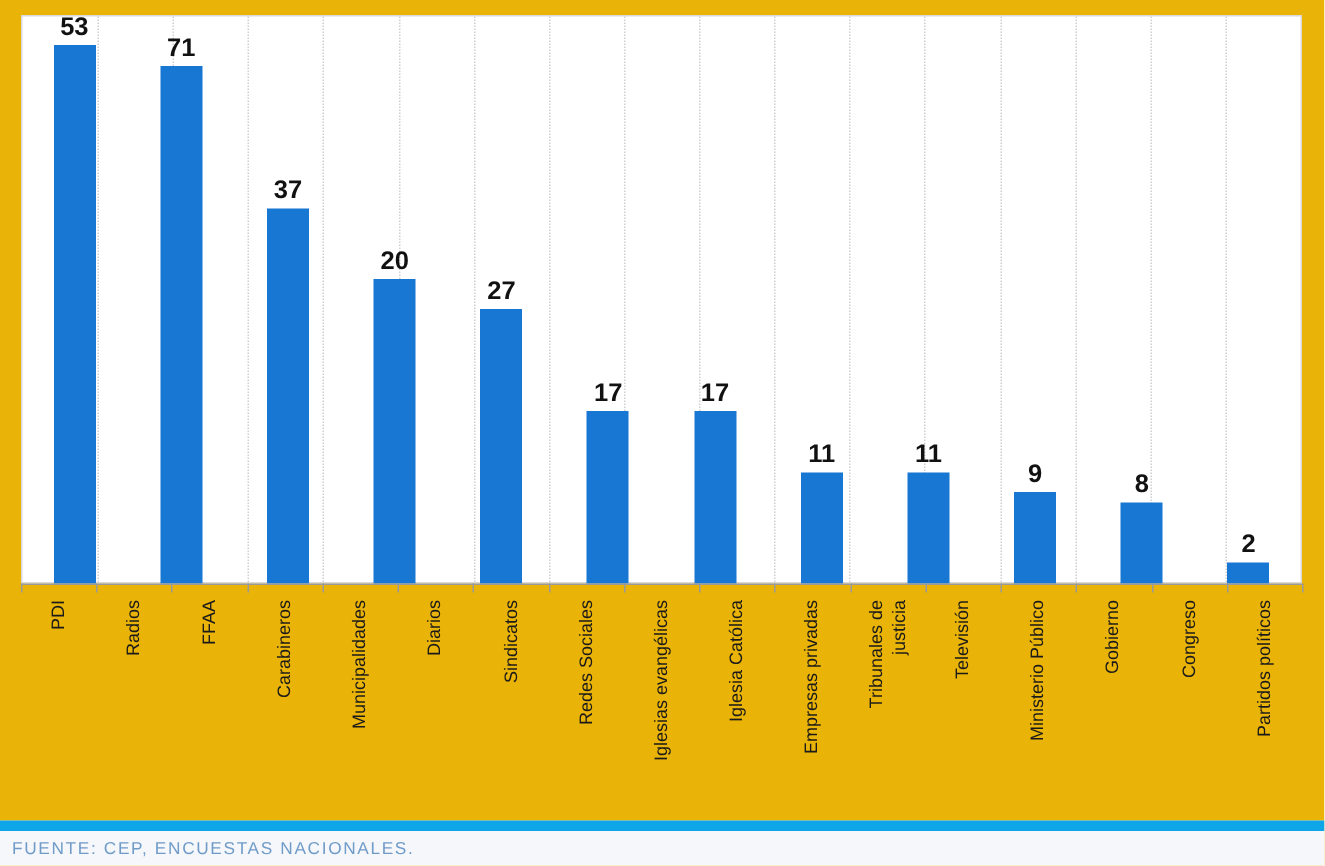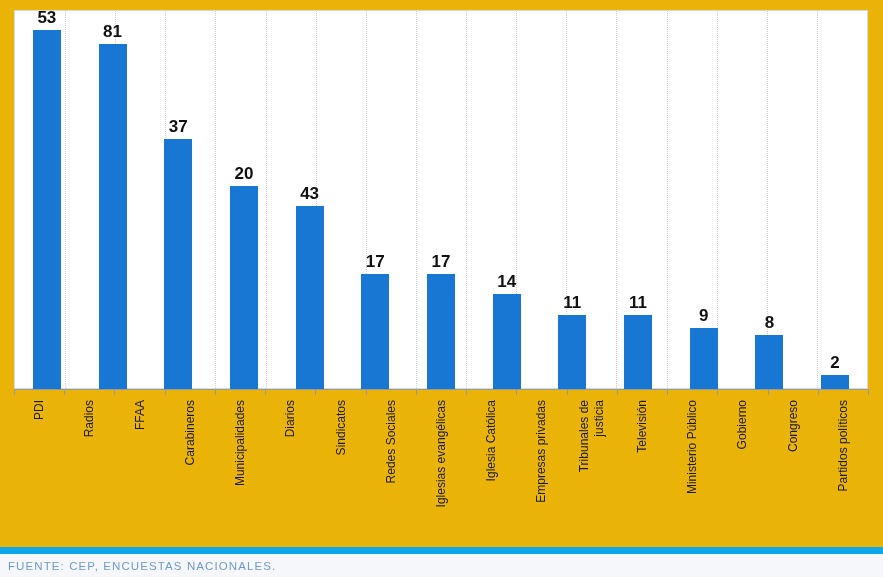--- a/index.html
+++ b/index.html
@@ -134,46 +134,42 @@
       </div>
   </div>
 
   <div class="plot">
     <div class="cols" id="cols">
         <div class="col">
           <div class="bar-value" style="bottom: 362.696px;">53</div>
           <div class="bar" style="height: 358.696px; background: rgb(24, 119, 210);"></div>
         </div>
         <div class="col">
-          <div class="bar-value" style="bottom: 349.161px;">81</div>
+          <div class="bar-value" style="bottom: 349.161px;">71</div>
           <div class="bar" style="height: 345.161px; background: rgb(24, 119, 210);"></div>
         </div>
         <div class="col">
           <div class="bar-value" style="bottom: 254.411px;">37</div>
           <div class="bar" style="height: 250.411px; background: rgb(24, 119, 210);"></div>
         </div>
         <div class="col">
           <div class="bar-value" style="bottom: 207.036px;">20</div>
           <div class="bar" style="height: 203.036px; background: rgb(24, 119, 210);"></div>
         </div>
         <div class="col">
-          <div class="bar-value" style="bottom: 186.732px;">43</div>
+          <div class="bar-value" style="bottom: 186.732px;">27</div>
           <div class="bar" style="height: 182.732px; background: rgb(24, 119, 210);"></div>
         </div>
         <div class="col">
           <div class="bar-value" style="bottom: 119.054px;">17</div>
           <div class="bar" style="height: 115.054px; background: rgb(24, 119, 210);"></div>
         </div>
         <div class="col">
           <div class="bar-value" style="bottom: 119.054px;">17</div>
           <div class="bar" style="height: 115.054px; background: rgb(24, 119, 210);"></div>
-        </div>
-        <div class="col">
-          <div class="bar-value" style="bottom: 98.75px;">14</div>
-          <div class="bar" style="height: 94.75px; background: rgb(24, 119, 210);"></div>
         </div>
         <div class="col">
           <div class="bar-value" style="bottom: 78.4464px;">11</div>
           <div class="bar" style="height: 74.4464px; background: rgb(24, 119, 210);"></div>
         </div>
         <div class="col">
           <div class="bar-value" style="bottom: 78.4464px;">11</div>
           <div class="bar" style="height: 74.4464px; background: rgb(24, 119, 210);"></div>
         </div>
         <div class="col">

